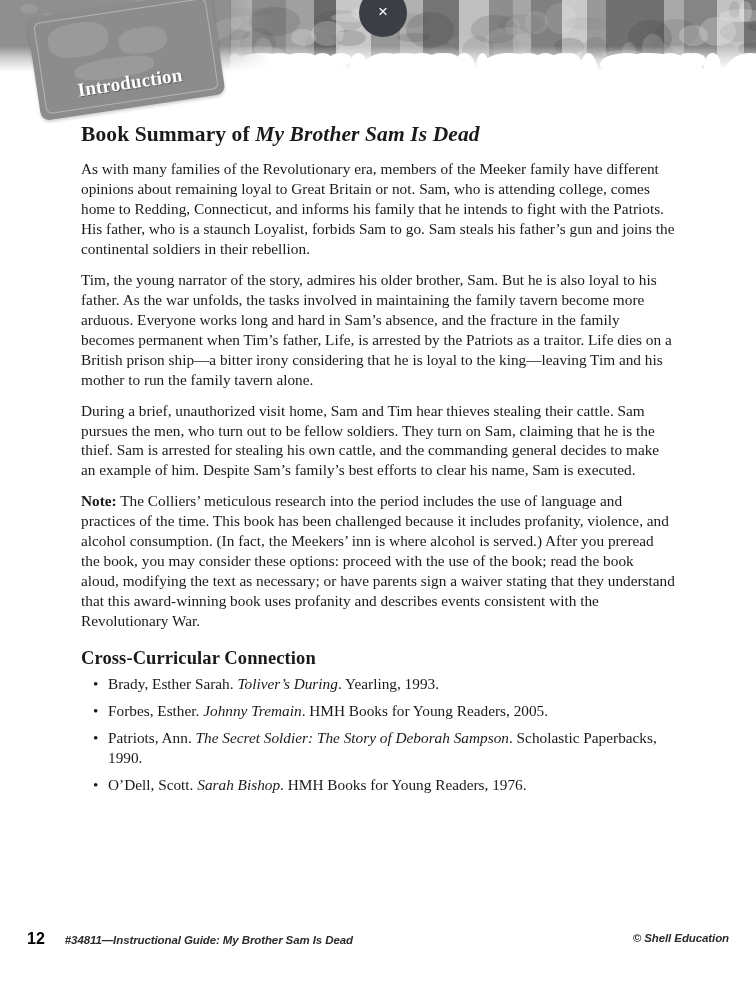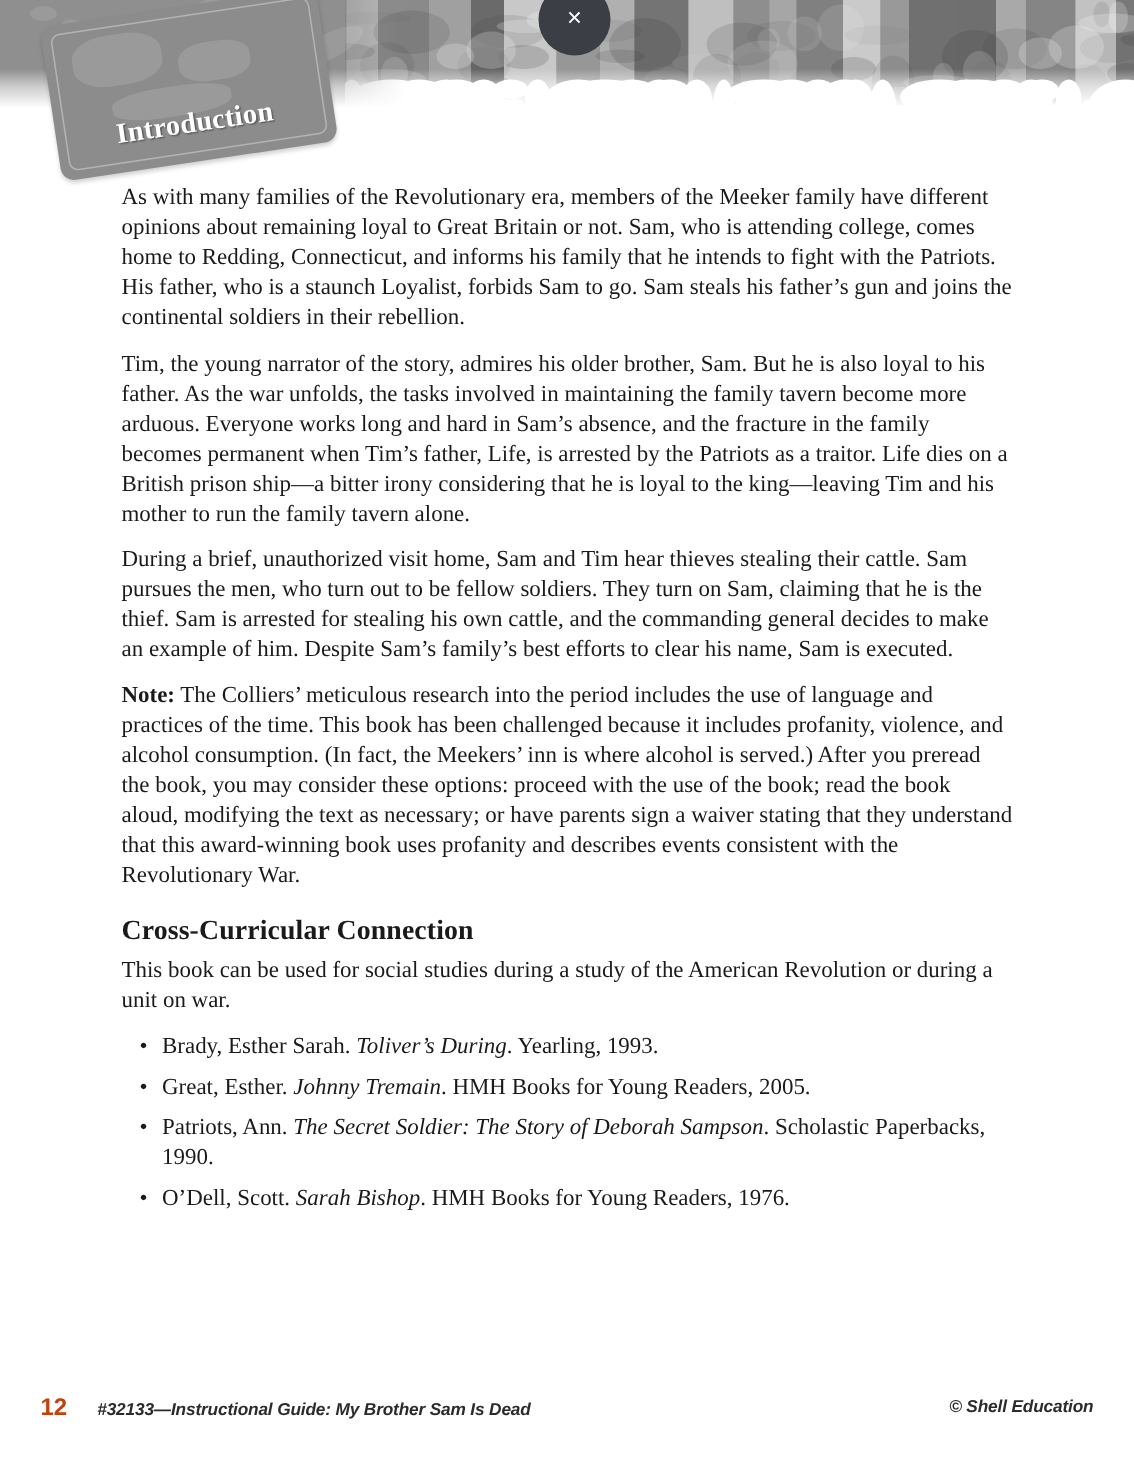--- a/index.html
+++ b/index.html
@@ -192,21 +192,21 @@
     position: absolute;
     left: 0;
     top: 0;
     display: flex;
     align-items: baseline;
   }
   #page-number {
     font-family: "Liberation Sans", sans-serif;
     font-size: 16px;
     font-weight: bold;
-    color: #c2410c;
+    color: #000000;
     margin-right: 20px;
   }
   #footer-source {
     font-family: "Liberation Sans", sans-serif;
     font-style: italic;
     font-size: 11.5px;
     font-weight: bold;
     color: #2b2b2b;
     letter-spacing: -0.1px;
   }
@@ -445,46 +445,46 @@
 
 <div id="intro-plaque">
   <div class="plaque-smudge" style="left:18px;top:12px;width:60px;height:34px;"></div>
   <div class="plaque-smudge" style="left:88px;top:26px;width:48px;height:26px;"></div>
   <div class="plaque-smudge" style="left:40px;top:52px;width:80px;height:20px;"></div>
   <div id="intro-plaque-label">Introduction</div>
 </div>
 
 <div id="content">
 
+  <h1 id="doc-title"><span>Book Summary of </span><span class="book-title">My Brother Sam Is Dead</span></h1>
 
   <p class="body-para">As with many families of the Revolutionary era, members of the Meeker family have different opinions about remaining loyal to Great Britain or not.  Sam, who is attending college, comes home to Redding, Connecticut, and informs his family that he intends to fight with the Patriots.  His father, who is a staunch Loyalist, forbids Sam to go.  Sam steals his father’s gun and joins the continental soldiers in their rebellion.</p>
   <p class="body-para">Tim, the young narrator of the story, admires his older brother, Sam.  But he is also loyal to his father.  As the war unfolds, the tasks involved in maintaining the family tavern become more arduous.  Everyone works long and hard in Sam’s absence, and the fracture in the family becomes permanent when Tim’s father, Life, is arrested by the Patriots as a traitor.  Life dies on a British prison ship—a bitter irony considering that he is loyal to the king—leaving Tim and his mother to run the family tavern alone.</p>
   <p class="body-para">During a brief, unauthorized visit home, Sam and Tim hear thieves stealing their cattle.  Sam pursues the men, who turn out to be fellow soldiers.  They turn on Sam, claiming that he is the thief.  Sam is arrested for stealing his own cattle, and the commanding general decides to make an example of him.  Despite Sam’s family’s best efforts to clear his name, Sam is executed.</p>
 
   <p class="body-para"><span class="lead-bold">Note:</span><span> The Colliers’ meticulous research into the period includes the use of language and practices of the time.  This book has been challenged because it includes profanity, violence, and alcohol consumption.  (In fact, the Meekers’ inn is where alcohol is served.)  After you preread the book, you may consider these options: proceed with the use of the book; read the book aloud, modifying the text as necessary; or have parents sign a waiver stating that they understand that this award-winning book uses profanity and describes events consistent with the Revolutionary War.</span></p>
 
   <h2 class="section-head">Cross-Curricular Connection</h2>
-  <p class="body-para">This book can be used for social studies during a study of the American Revolution or during a unit on war.</p>
 
 
   <ul id="text-set-list">
     <li>
       <span class="bullet-dot">•</span><span>Brady, Esther Sarah. </span><span class="work-title">Toliver’s During</span><span>. Yearling, 1993.</span>
     </li>
     <li>
-      <span class="bullet-dot">•</span><span>Great, Esther. </span><span class="work-title">Johnny Tremain</span><span>. HMH Books for Young Readers, 2005.</span>
+      <span class="bullet-dot">•</span><span>Forbes, Esther. </span><span class="work-title">Johnny Tremain</span><span>. HMH Books for Young Readers, 2005.</span>
     </li>
     <li>
       <span class="bullet-dot">•</span><span>Patriots, Ann. </span><span class="work-title">The Secret Soldier: The Story of Deborah Sampson</span><span>. Scholastic Paperbacks, 1990.</span>
     </li>
     <li>
       <span class="bullet-dot">•</span><span>O’Dell, Scott. </span><span class="work-title">Sarah Bishop</span><span>. HMH Books for Young Readers, 1976.</span>
     </li>
   </ul>
 </div>
 
 <div id="footer">
   <div class="f-left">
     <span id="page-number">12</span>
-    <span id="footer-source">#32133—Instructional Guide: My Brother Sam Is Dead</span>
+    <span id="footer-source">#34811—Instructional Guide: My Brother Sam Is Dead</span>
   </div>
   <span id="footer-copyright">© Shell Education</span>
 </div>
 
 </body></html>

